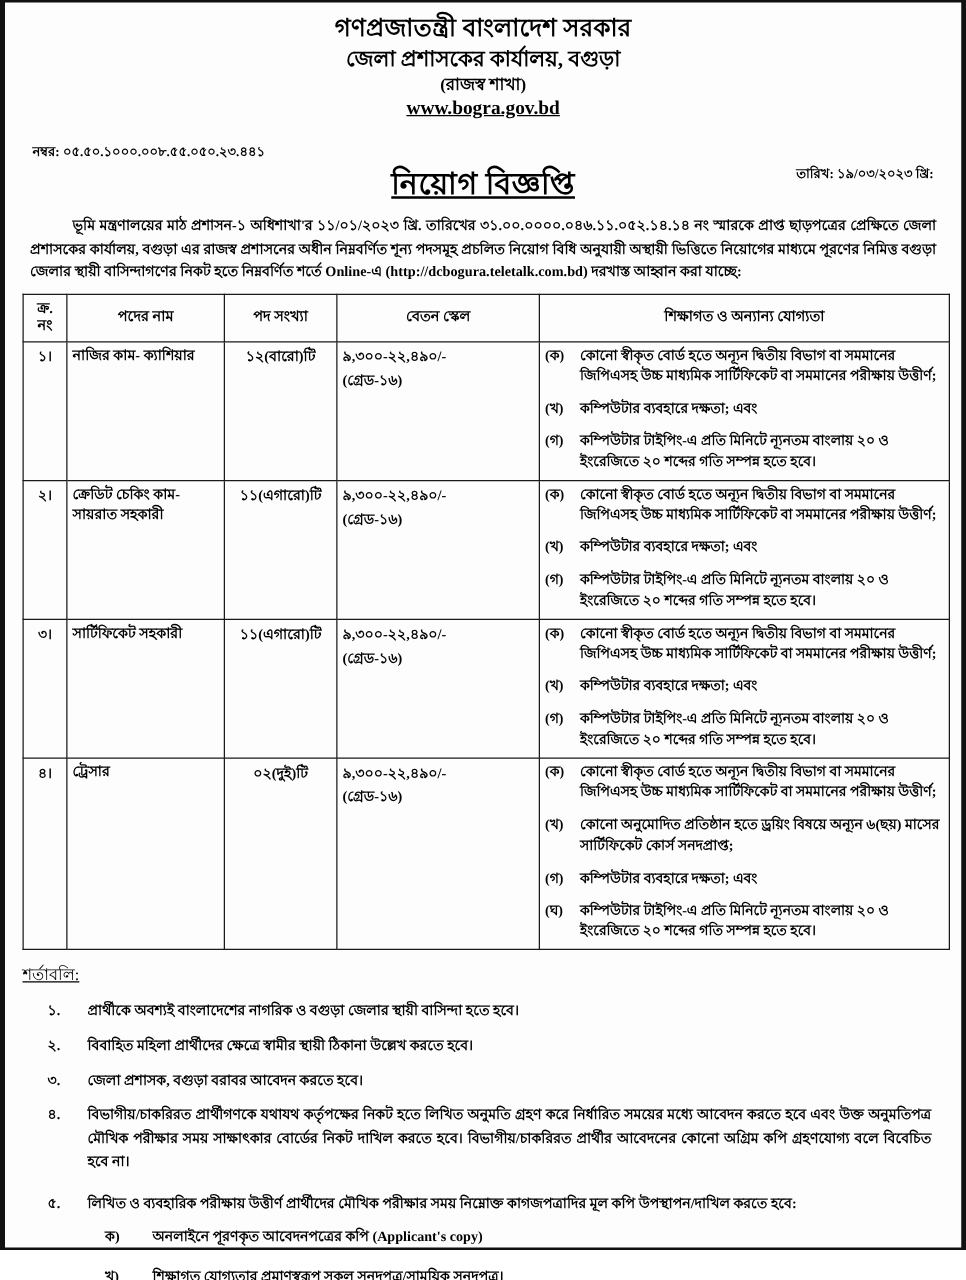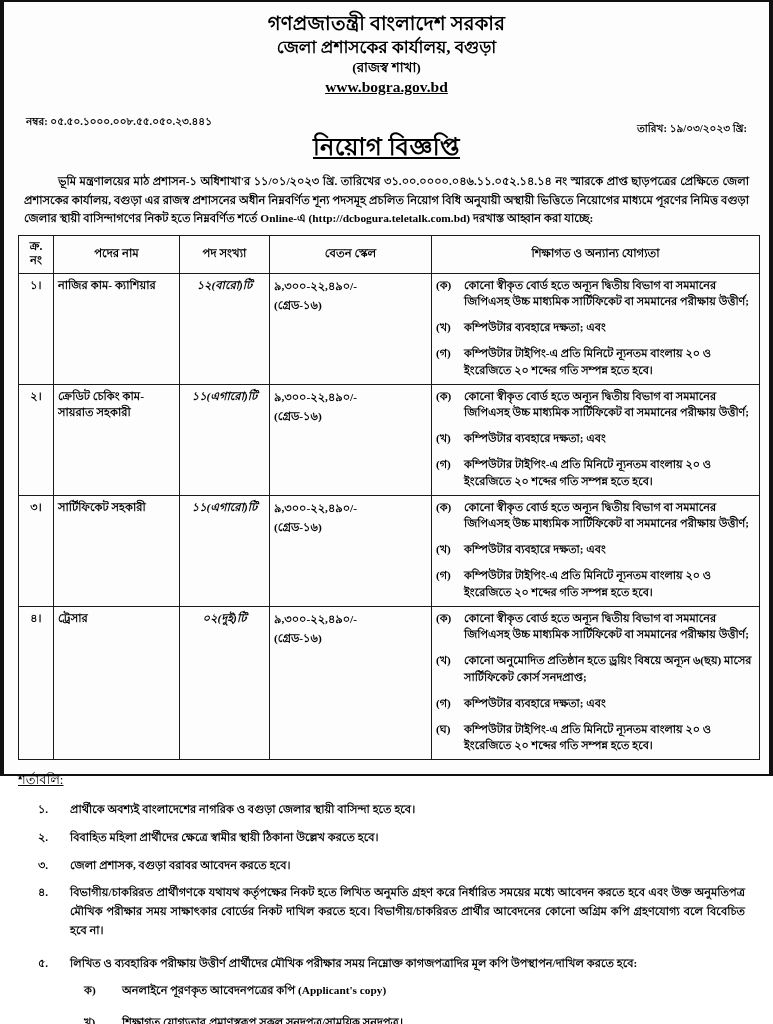--- a/index.html
+++ b/index.html
@@ -13,21 +13,21 @@
     height: 1024px;
     font-family: "Liberation Serif", "DejaVu Serif", serif;
     color: #000000;
     overflow: hidden;
     position: relative;
   }
   .page {
     position: absolute;
     left: 0; top: 0;
     width: 773px;
-    height: 776px;
+    height: 1000px;
     box-sizing: border-box;
     border-left: 4px solid #111;
     border-right: 4px solid #111;
     border-top: 2px solid #111;
     border-bottom: 2px solid #111;
     background: #fdfdfd;
     padding: 0;
   }
   .inner {
     padding: 6px 14px 4px 14px;
@@ -67,21 +67,21 @@
     margin-top: 18px;
   }
   .memo-no {
     position: absolute;
     left: 8px; top: 0;
     font-size: 10.5px;
     font-weight: bold;
   }
   .memo-date {
     position: absolute;
-    right: 8px; top: 7px;
+    right: 8px; top: 17px;
     font-size: 10.5px;
     font-weight: bold;
   }
   .title-main {
     text-align: center;
     font-size: 24px;
     font-weight: bold;
     text-decoration: underline;
     margin-top: -2px;
     margin-bottom: 4px;
@@ -120,21 +120,21 @@
     line-height: 1.25;
   }
   .c-sl    { width: 35px;  }
   .c-post  { width: 126px; }
   .c-num   { width: 90px;  }
   .c-pay   { width: 162px; }
   .c-qual  { width: 328px; }
 
   td.sl  { text-align: center; font-size: 11.2px; font-weight: bold; }
   td.post{ font-size: 11.4px; font-weight: bold; line-height: 1.45; }
-  td.num { text-align: center; font-size: 11.4px; font-weight: bold; font-style: italic; }
+  td.num { text-align: center; font-size: 11.4px; font-weight: bold; }
   td.pay { text-align: left; font-size: 11.4px; font-weight: bold; line-height: 1.7; }
   td.pay .grade { display: block; }
   td.qual{ font-size: 11.2px; font-weight: bold; }
 
   ul.quals { list-style: none; margin: 0; padding: 0; }
   ul.quals li {
     position: relative;
     padding-left: 28px;
     margin-bottom: 9px;
     line-height: 1.5;

